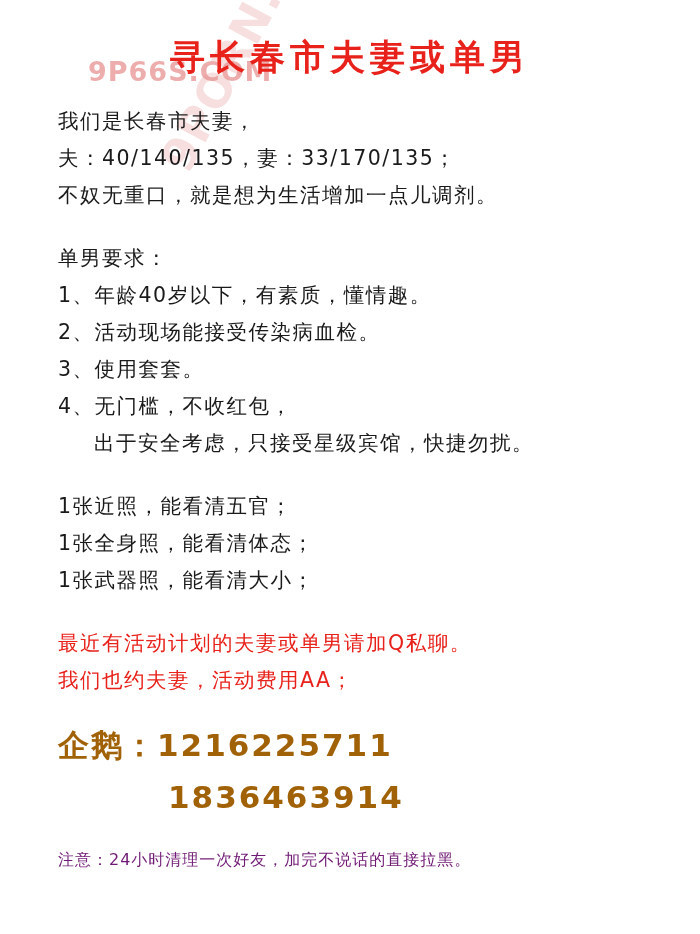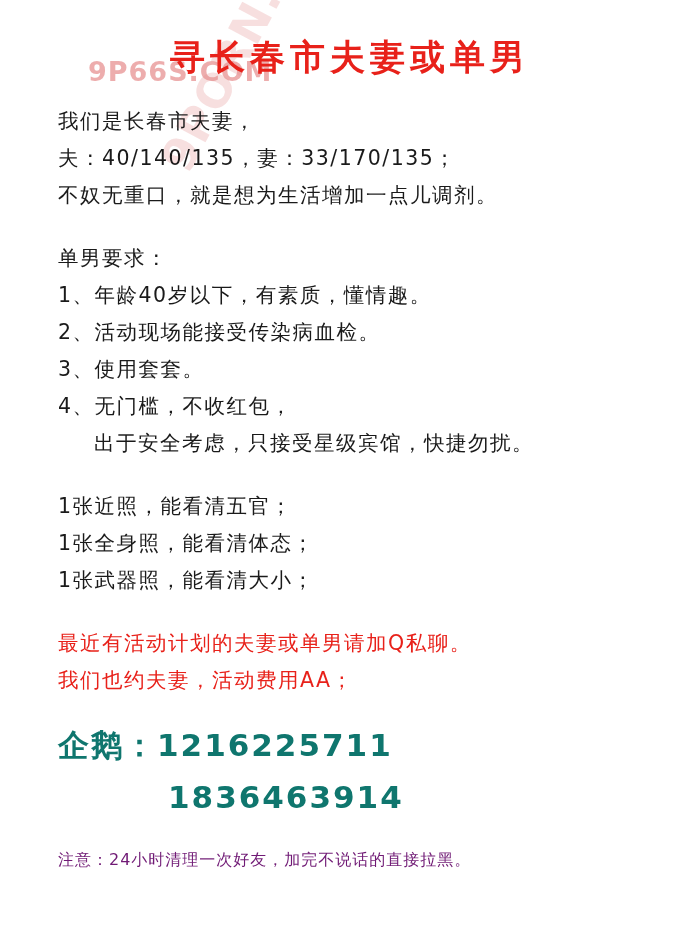--- a/index.html
+++ b/index.html
@@ -81,21 +81,21 @@
     padding-left: 36px;
   }
   .spacer-md { height: 26px; }
   .spacer-sm { height: 20px; }
 
   .ln.red {
     color: #e8211a;
   }
 
   .qq {
-    color: #0f766e;
+    color: #a16207;
     font-weight: bold;
     font-size: 31px;
     line-height: 52px;
     letter-spacing: 2px;
     white-space: pre;
   }
   .qq.second {
     padding-left: 110px;
   }
   .note {

